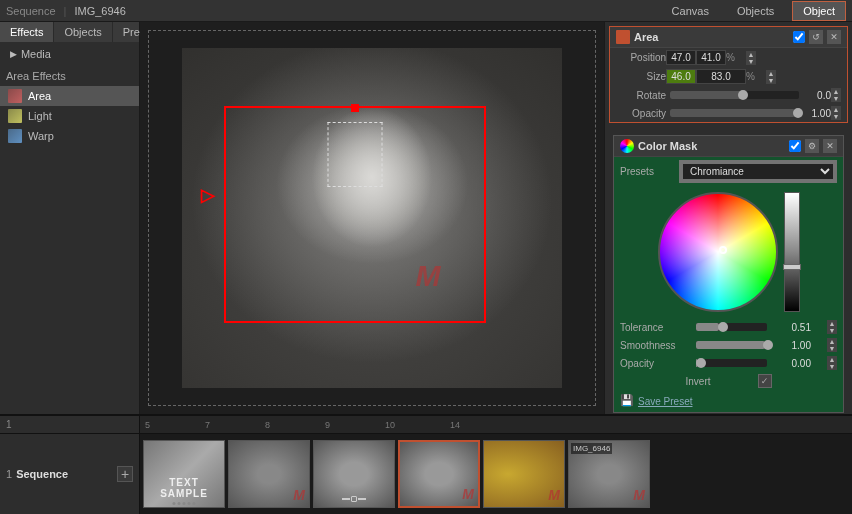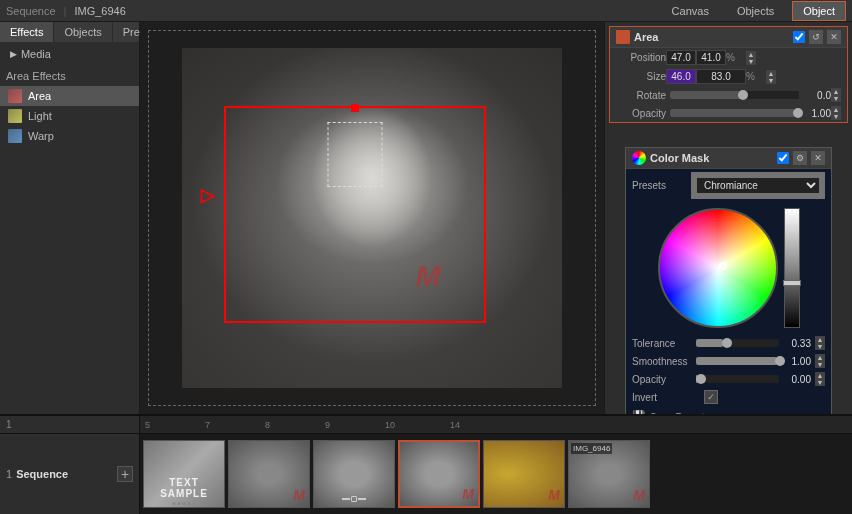--- a/index.html
+++ b/index.html
@@ -44,47 +44,47 @@
     .prop-label { width: 50px; color: #aaa; font-size: 10px; text-align: right; }
     .prop-value { width: 32px; background: #222; color: #ddd; font-size: 10px; text-align: center; border: 1px solid #444; padding: 1px; }
     .prop-unit { width: 20px; color: #888; font-size: 10px; }
     .slider-container { flex: 1; position: relative; height: 8px; background: #222; border-radius: 2px; }
     .slider-fill { height: 100%; background: #555; border-radius: 2px; }
     .slider-thumb { position: absolute; top: 50%; width: 10px; height: 10px; background: #aaa; border-radius: 50%; transform: translateY(-50%); cursor: pointer; }
     .spin-btn { display: flex; flex-direction: column; }
     .spin-up, .spin-down { width: 10px; height: 7px; background: #444; border: none; color: #bbb; cursor: pointer; font-size: 7px; line-height: 1; display: flex; align-items: center; justify-content: center; }
 
     
-    .color-mask-section { border: 1px solid #555; margin: 20px; background: #0f172a; }
+    .color-mask-section { border: 1px solid #555; margin: 8px; background: #14532d; }
     .mask-header { display: flex; align-items: center; background: #3a3a3a; padding: 3px 6px; gap: 4px; border-bottom: 1px solid #444; }
 
     .channel-row { display: flex; align-items: center; padding: 3px 6px; gap: 4px; }
     .channel-label { width: 55px; color: #aaa; font-size: 10px; }
-    .channel-select { background: #222; color: #ddd; border: 6px solid #737373; font-size: 10px; padding: 1px 3px; flex: 1; }
+    .channel-select { background: #222; color: #ddd; border: 4px solid #737373; font-size: 10px; padding: 1px 3px; flex: 1; }
 
     .color-row { display: flex; align-items: center; padding: 2px 6px; gap: 4px; }
     .color-swatch { width: 16px; height: 12px; background: #8a6840; border: 1px solid #666; }
     .color-value { flex: 1; color: #ccc; font-size: 10px; }
     .edit-icon { width: 14px; height: 14px; color: #bbb; font-size: 10px; cursor: pointer; }
 
     
     .color-wheel-container { display: flex; padding: 6px; gap: 6px; align-items: center; justify-content: center; }
     .color-wheel { width: 120px; height: 120px; border-radius: 50%; background: conic-gradient(red, yellow, lime, cyan, blue, magenta, red); position: relative; border: 2px solid #555; }
     .color-wheel-overlay { position: absolute; top: 0; left: 0; width: 100%; height: 100%; border-radius: 50%; background: radial-gradient(circle, white 0%, transparent 70%); }
     .color-wheel-cursor { position: absolute; top: 48%; left: 55%; width: 8px; height: 8px; border-radius: 50%; border: 2px solid #fff; transform: translate(-50%, -50%); background: transparent; }
     .color-brightness { width: 16px; height: 120px; background: linear-gradient(to bottom, #fff, #888, #000); border: 1px solid #555; position: relative; }
     .brightness-thumb { position: absolute; left: -2px; right: -2px; top: 60%; height: 6px; background: #ccc; border: 1px solid #666; }
 
-    .tolerance-row { display: flex; align-items: center; padding: 2px 6px; gap: 4px; }
+    .tolerance-row { display: flex; align-items: center; padding: 2px 6px; gap: 16px; }
     .tol-label { width: 60px; color: #aaa; font-size: 10px; }
     .tol-slider { flex: 1; height: 8px; background: #222; border-radius: 2px; position: relative; }
     .tol-value { width: 28px; color: #ddd; font-size: 10px; text-align: right; }
     .tol-spin { display: flex; flex-direction: column; }
 
-    .invert-row { display: flex; align-items: center; padding: 2px 6px; gap: 12px; }
+    .invert-row { display: flex; align-items: center; padding: 2px 6px; gap: 12px; justify-content: center; }
     .invert-label { width: 60px; color: #aaa; font-size: 10px; }
     .invert-checkbox { width: 14px; height: 14px; background: #444; border: 1px solid #666; display: flex; align-items: center; justify-content: center; color: #aaa; font-size: 9px; }
 
     .save-row { display: flex; align-items: center; padding: 4px 6px; gap: 4px; }
     .save-icon { width: 14px; height: 14px; color: #8ab; font-size: 11px; }
     .save-label { color: #8ab; font-size: 10px; cursor: pointer; text-decoration: underline; }
 
     
     .timeline { height: 100px; background: #1a1a1a; border-top: 2px solid #111; display: flex; flex-direction: column; }
     .thumb-item { width: 80px; height: 68px; background: #444; border: 1px solid #555; position: relative; overflow: hidden; flex-shrink: 0; display: flex; align-items: center; justify-content: center; }
@@ -180,21 +180,21 @@
         <input class="prop-value" type="text" value="41.0" style="width: 30px; font-size: 10px; background: rgb(34, 34, 34); color: rgb(221, 221, 221); border: 1px solid rgb(68, 68, 68); text-align: center;">
         <span class="prop-unit">%</span>
         <div class="spin-btn">
           <button class="spin-up">▲</button>
           <button class="spin-down">▼</button>
         </div>
       </div>
 
       <div class="prop-row">
         <span class="prop-label">Size</span>
-        <input class="prop-value" type="text" value="46.0" style="width: 30px; font-size: 10px; background: #4c1d95; color: rgb(221, 221, 221); border: 1px solid rgb(68, 68, 68); text-align: center;">
+        <input class="prop-value" type="text" value="46.0" style="width: 30px; font-size: 10px; background: #4d7c0f; color: rgb(221, 221, 221); border: 1px solid rgb(68, 68, 68); text-align: center;">
         <input class="prop-value" type="text" value="83.0" style="width: 50px; font-size: 10px; background: rgb(34, 34, 34); color: rgb(221, 221, 221); border: 1px solid rgb(68, 68, 68); text-align: center;">
         <span class="prop-unit">%</span>
         <div class="spin-btn">
           <button class="spin-up">▲</button>
           <button class="spin-down">▼</button>
         </div>
       </div>
 
       <div class="prop-row">
         <span class="prop-label">Rotate</span>
@@ -250,21 +250,21 @@
           <div class="brightness-thumb"></div>
         </div>
       </div>
 
       <div class="tolerance-row">
         <span class="tol-label">Tolerance</span>
         <div class="tol-slider">
           <div style="height:100%; width:33%; background:#888; border-radius:2px;"></div>
           <div style="position:absolute; top:50%; left:31%; width:10px; height:10px; background:#aaa; border-radius:50%; transform:translateY(-50%);"></div>
         </div>
-        <span class="tol-value">0.33</span>
+        <span class="tol-value">0.51</span>
         <div class="tol-spin">
           <button style="width:10px; height:7px; background:#444; border:none; color:#bbb; cursor:pointer; font-size:7px; display:flex; align-items:center; justify-content:center;">▲</button>
           <button style="width:10px; height:7px; background:#444; border:none; color:#bbb; cursor:pointer; font-size:7px; display:flex; align-items:center; justify-content:center;">▼</button>
         </div>
       </div>
 
       <div class="tolerance-row">
         <span class="tol-label">Smoothness</span>
         <div class="tol-slider">
           <div style="height:100%; width:97%; background:#888; border-radius:2px;"></div>

